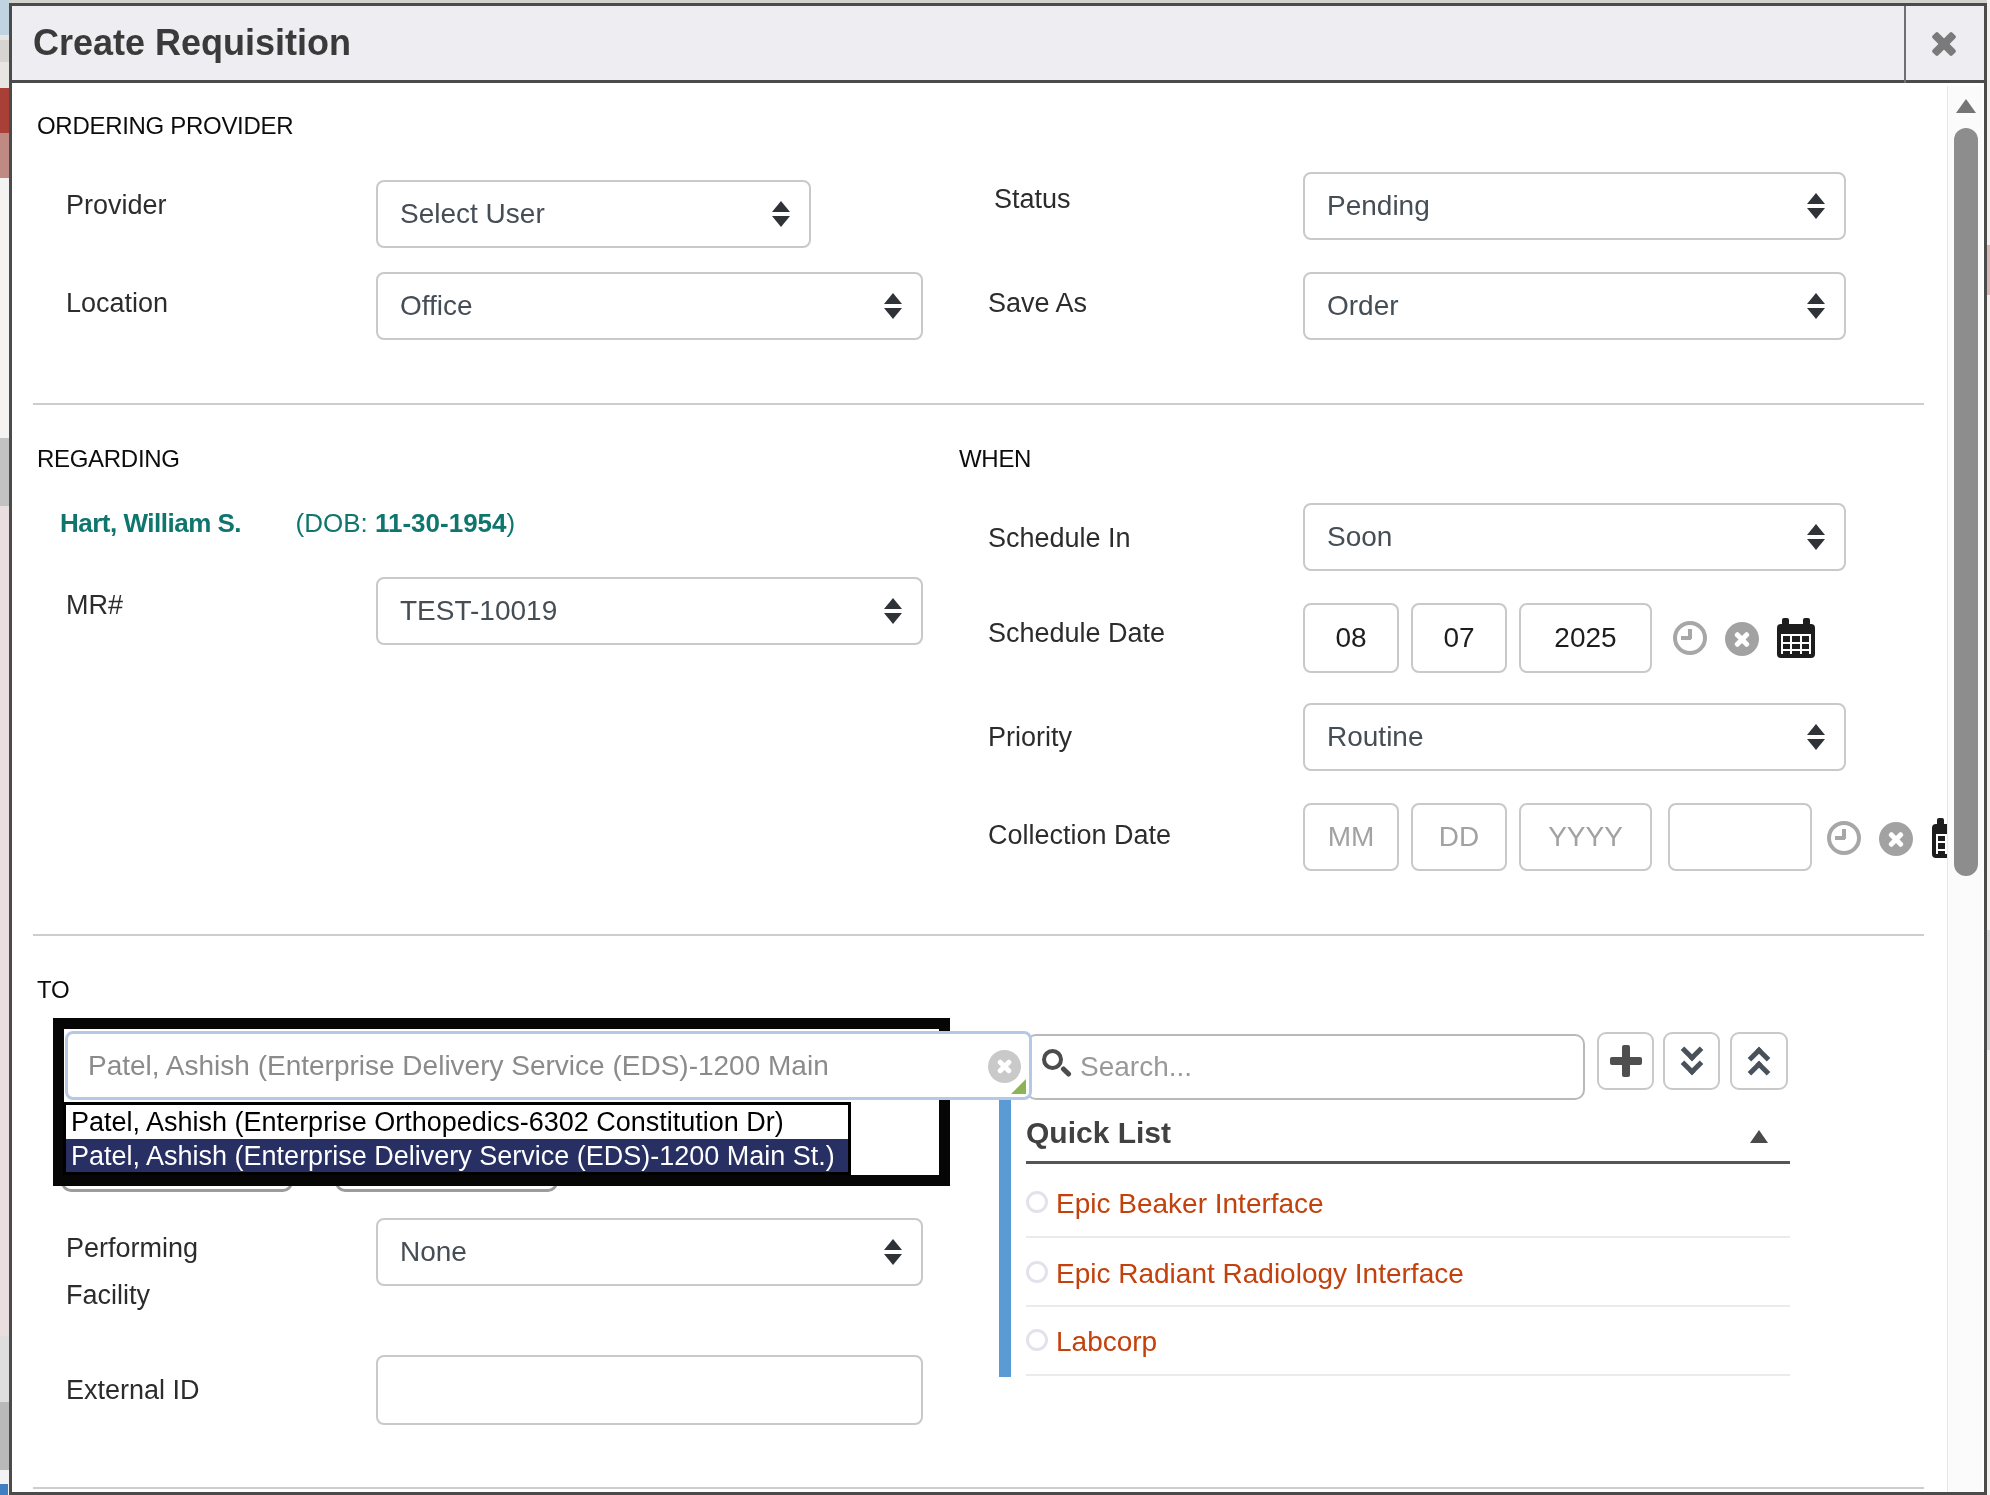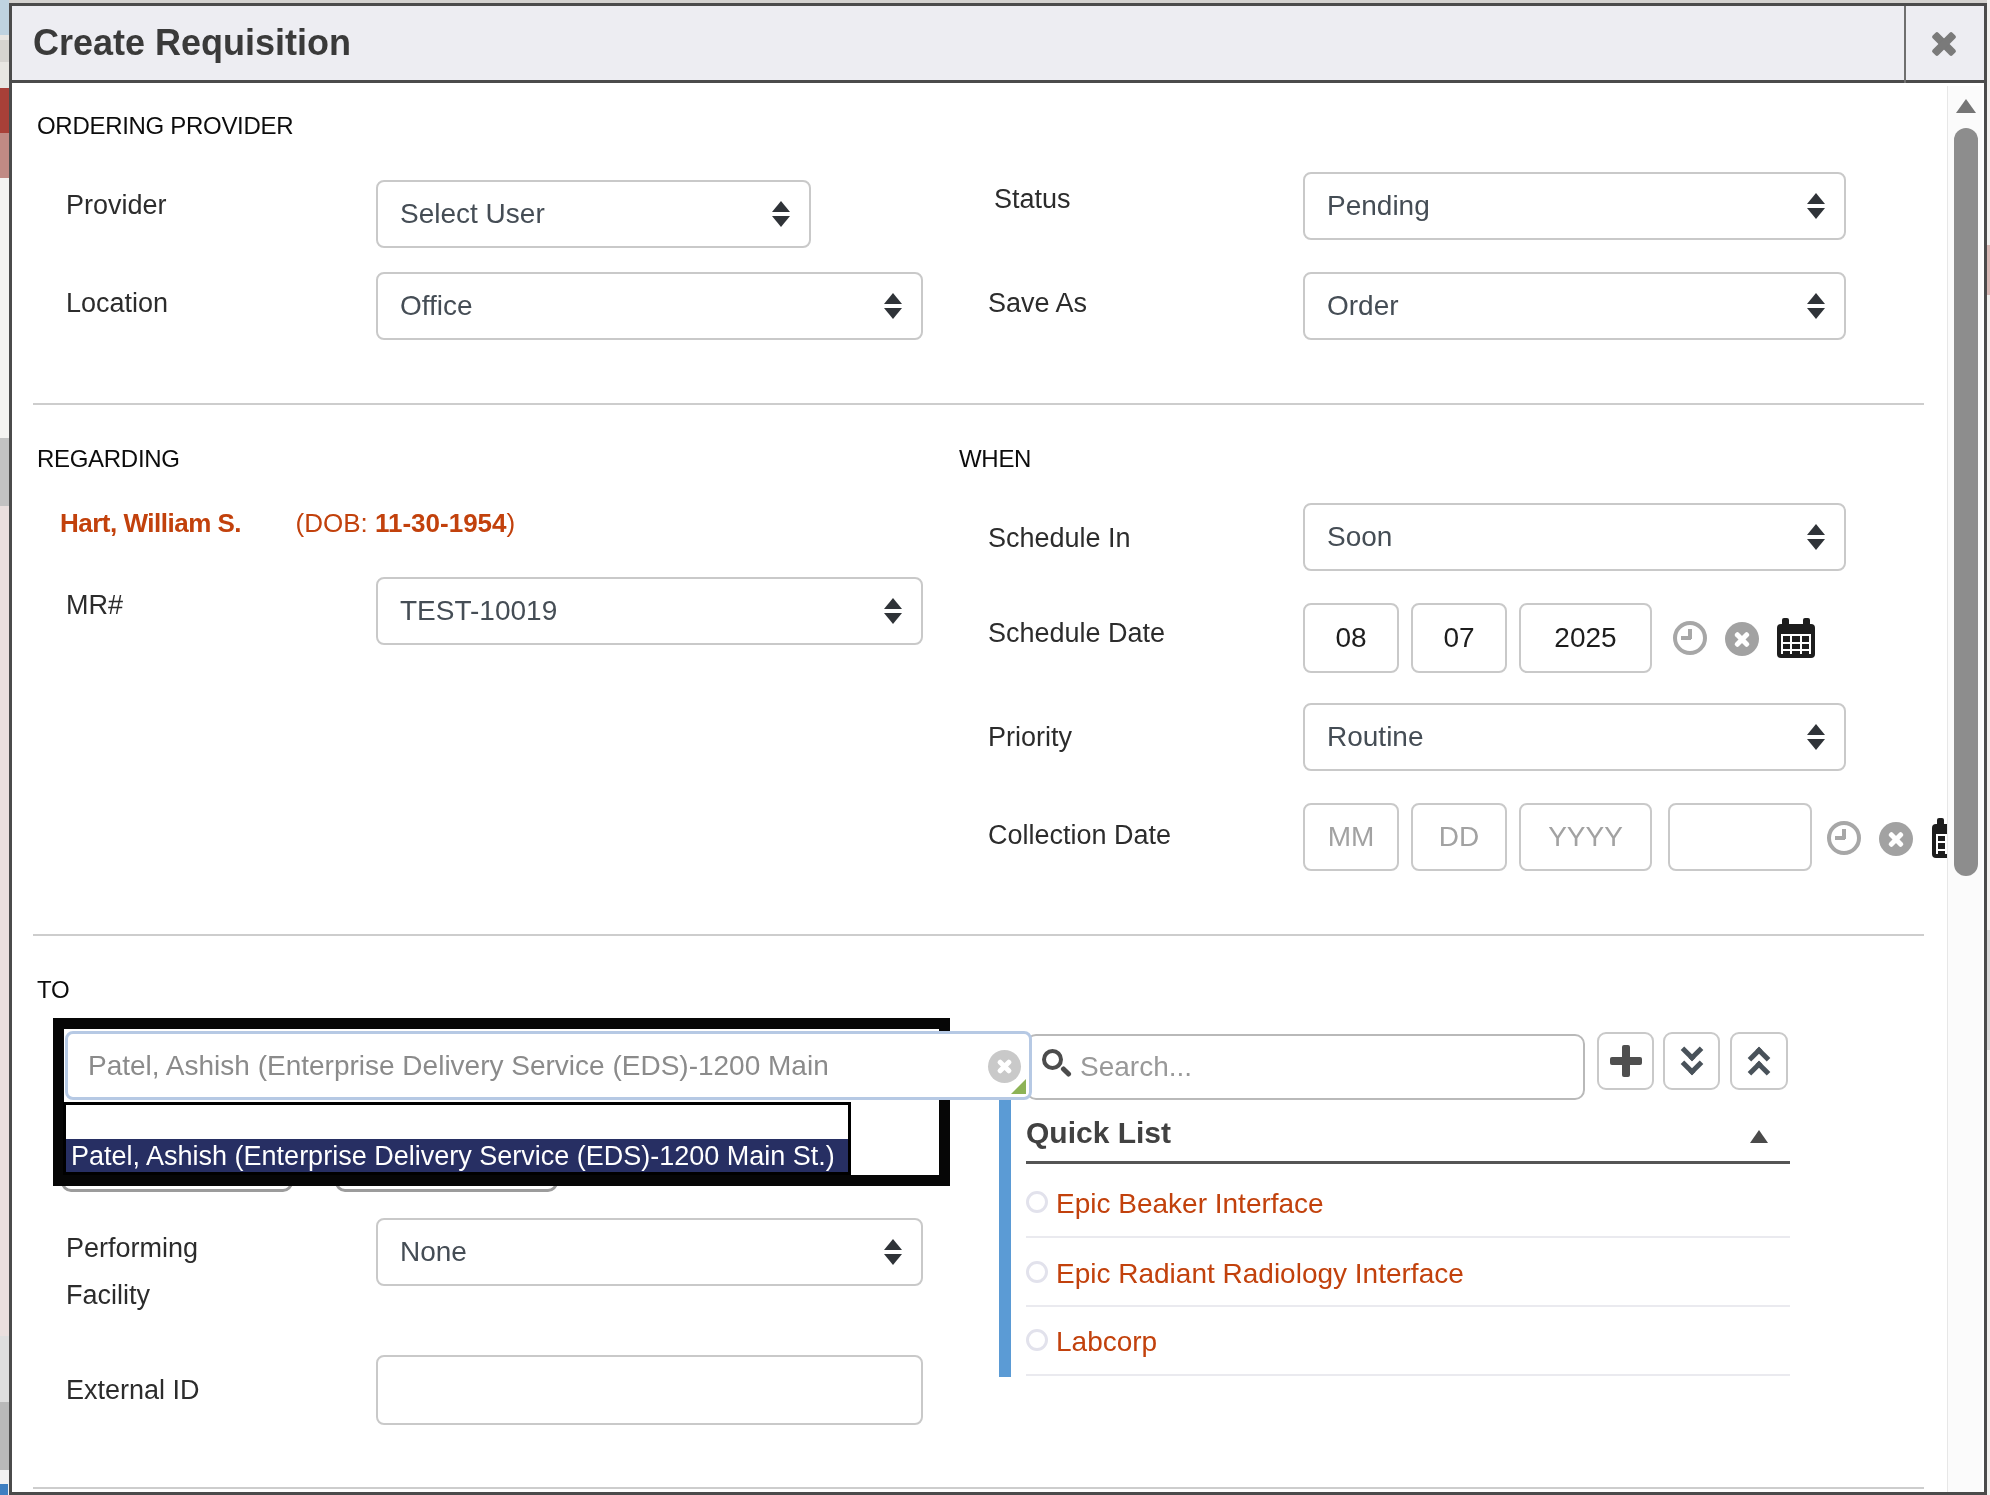--- a/index.html
+++ b/index.html
@@ -161,21 +161,21 @@
     <span class="txt">Order</span>
     <span class="arrows">
         <i class="up"></i>
         <i class="dn"></i>
       </span>
   </div>
 
   <div class="abs divider" style="left:33px;top:403px;width:1891px;"></div>
 
   <div class="abs heading" style="left:37px;top:445px;">REGARDING</div>
-  <div class="abs" style="left:60px;top:508px;font-size:26px;color:#c2410c;">
+  <div class="abs" style="left:60px;top:508px;font-size:26px;color:#0f766e;">
     <span style="font-weight:bold;letter-spacing:-0.5px;">Hart, William S.</span>
     <span style="display:inline-block;width:40px;"></span>
     <span>(DOB: </span><span style="font-weight:bold;">11-30-1954</span><span>)</span>
   </div>
   <div class="abs label" style="left:66px;top:590px;">MR#</div>
   <div class="abs selectbox" style="left:376px;top:577px;width:547px;height:68px;">
     <span class="txt">TEST-10019</span>
     <span class="arrows">
         <i class="up"></i>
         <i class="dn"></i>
@@ -258,20 +258,23 @@
   <div class="abs blackbox"></div>
   <div class="abs toinput">
     <span class="val">Patel, Ashish (Enterprise Delivery Service (EDS)-1200 Main</span>
     <span class="clearcirc">
         <i class="a"></i>
         <i class="b"></i>
       </span>
     <span class="grip"></span>
   </div>
   <div class="abs sulist">
+    <div class="surow surow0">
+        <span class="t">Patel, Ashish (Enterprise Orthopedics-6302 Constitution Dr)</span>
+      </div>
     <div class="surow surow1">
         <span class="t">Patel, Ashish (Enterprise Delivery Service (EDS)-1200 Main St.)</span>
       </div>
   </div>
 
   <div class="abs label" style="left:66px;top:1233px;">Performing</div>
   <div class="abs label" style="left:66px;top:1280px;">Facility</div>
   <div class="abs selectbox" style="left:376px;top:1218px;width:547px;height:68px;">
     <span class="txt">None</span>
     <span class="arrows">

